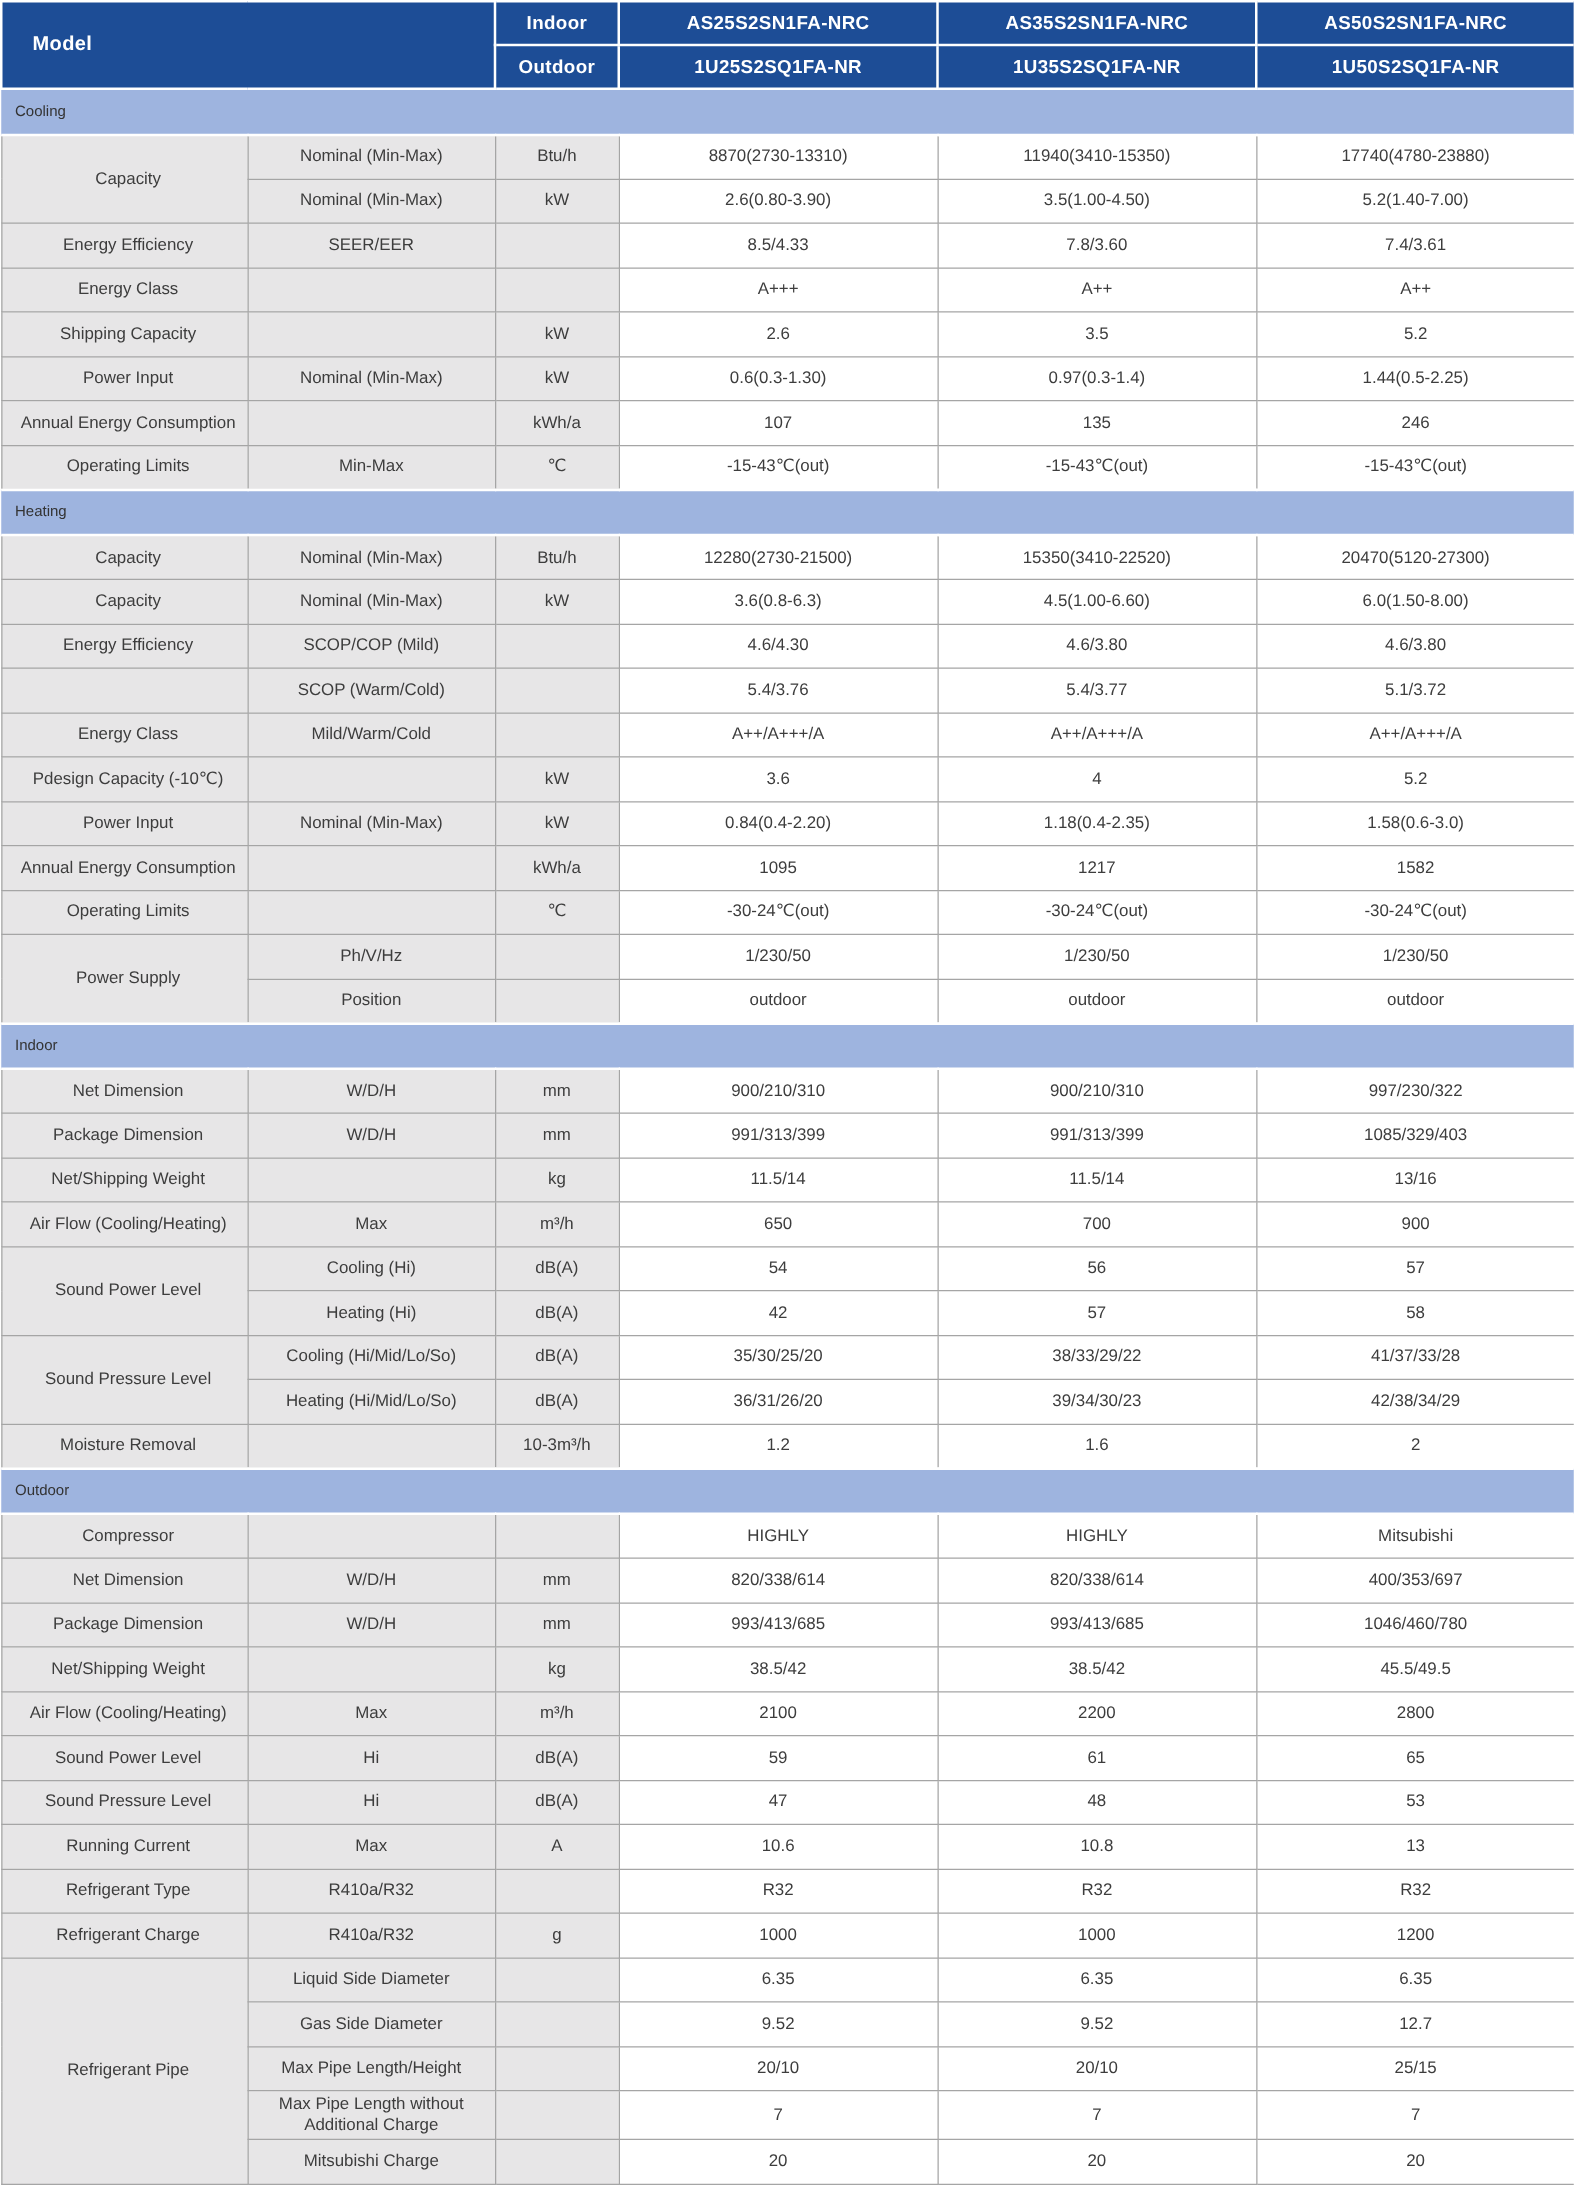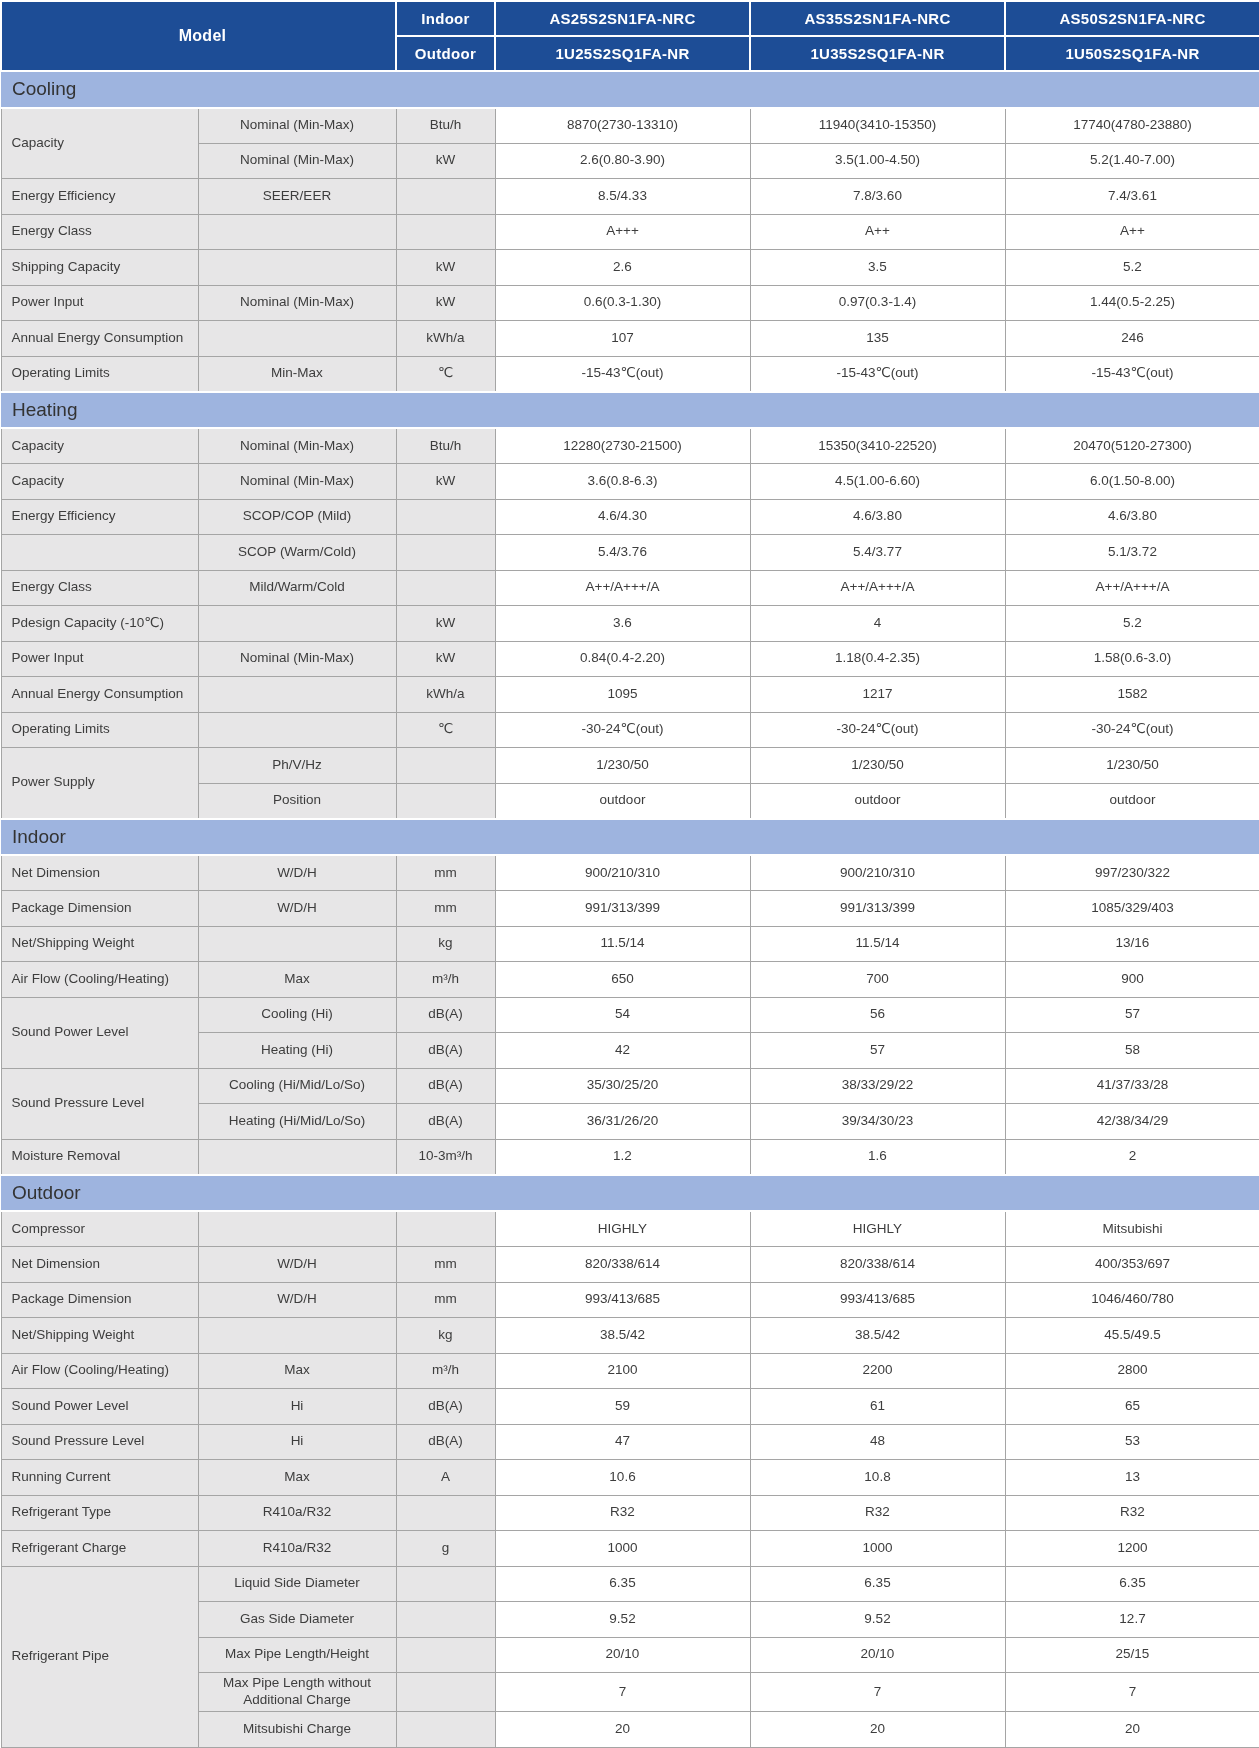--- a/index.html
+++ b/index.html
@@ -31,50 +31,50 @@
     color: var(--header-text);
     font-size: 15px;
     font-weight: bold;
     letter-spacing: 0.3px;
     border: 2px solid #ffffff;
     text-align: center;
     vertical-align: middle;
     padding: 0;
   }
   thead th.model-cell {
-    text-align: center;
-    padding-left: 8px;
+    text-align: left;
+    padding-left: 24px;
     font-size: 16px;
   }
   
   tbody td {
     border: 1px solid var(--border-color);
     font-size: 13.5px;
     color: var(--body-text);
     vertical-align: middle;
     padding: 2px 4px;
     line-height: 1.25;
   }
   tbody tr { height: 35px; }
   tr.section-row { height: 36px; }
   tr.section-row td {
     background: var(--section-bg);
     text-align: left;
     padding-left: 11px;
-    font-size: 19px;
+    font-size: 12px;
     color: #333333;
     border-left: none;
     border-right: none;
     border-top: 2px solid #ffffff;
     border-bottom: 2px solid #ffffff;
     margin-top: 35px;
   }
   td.c-label {
     background: var(--label-bg);
-    text-align: left;
+    text-align: center;
     padding-left: 10px;
   }
   td.c-sub, td.c-unit {
     background: var(--label-bg);
     text-align: center;
   }
   td.c-val {
     background: #ffffff;
     text-align: center;
   }

